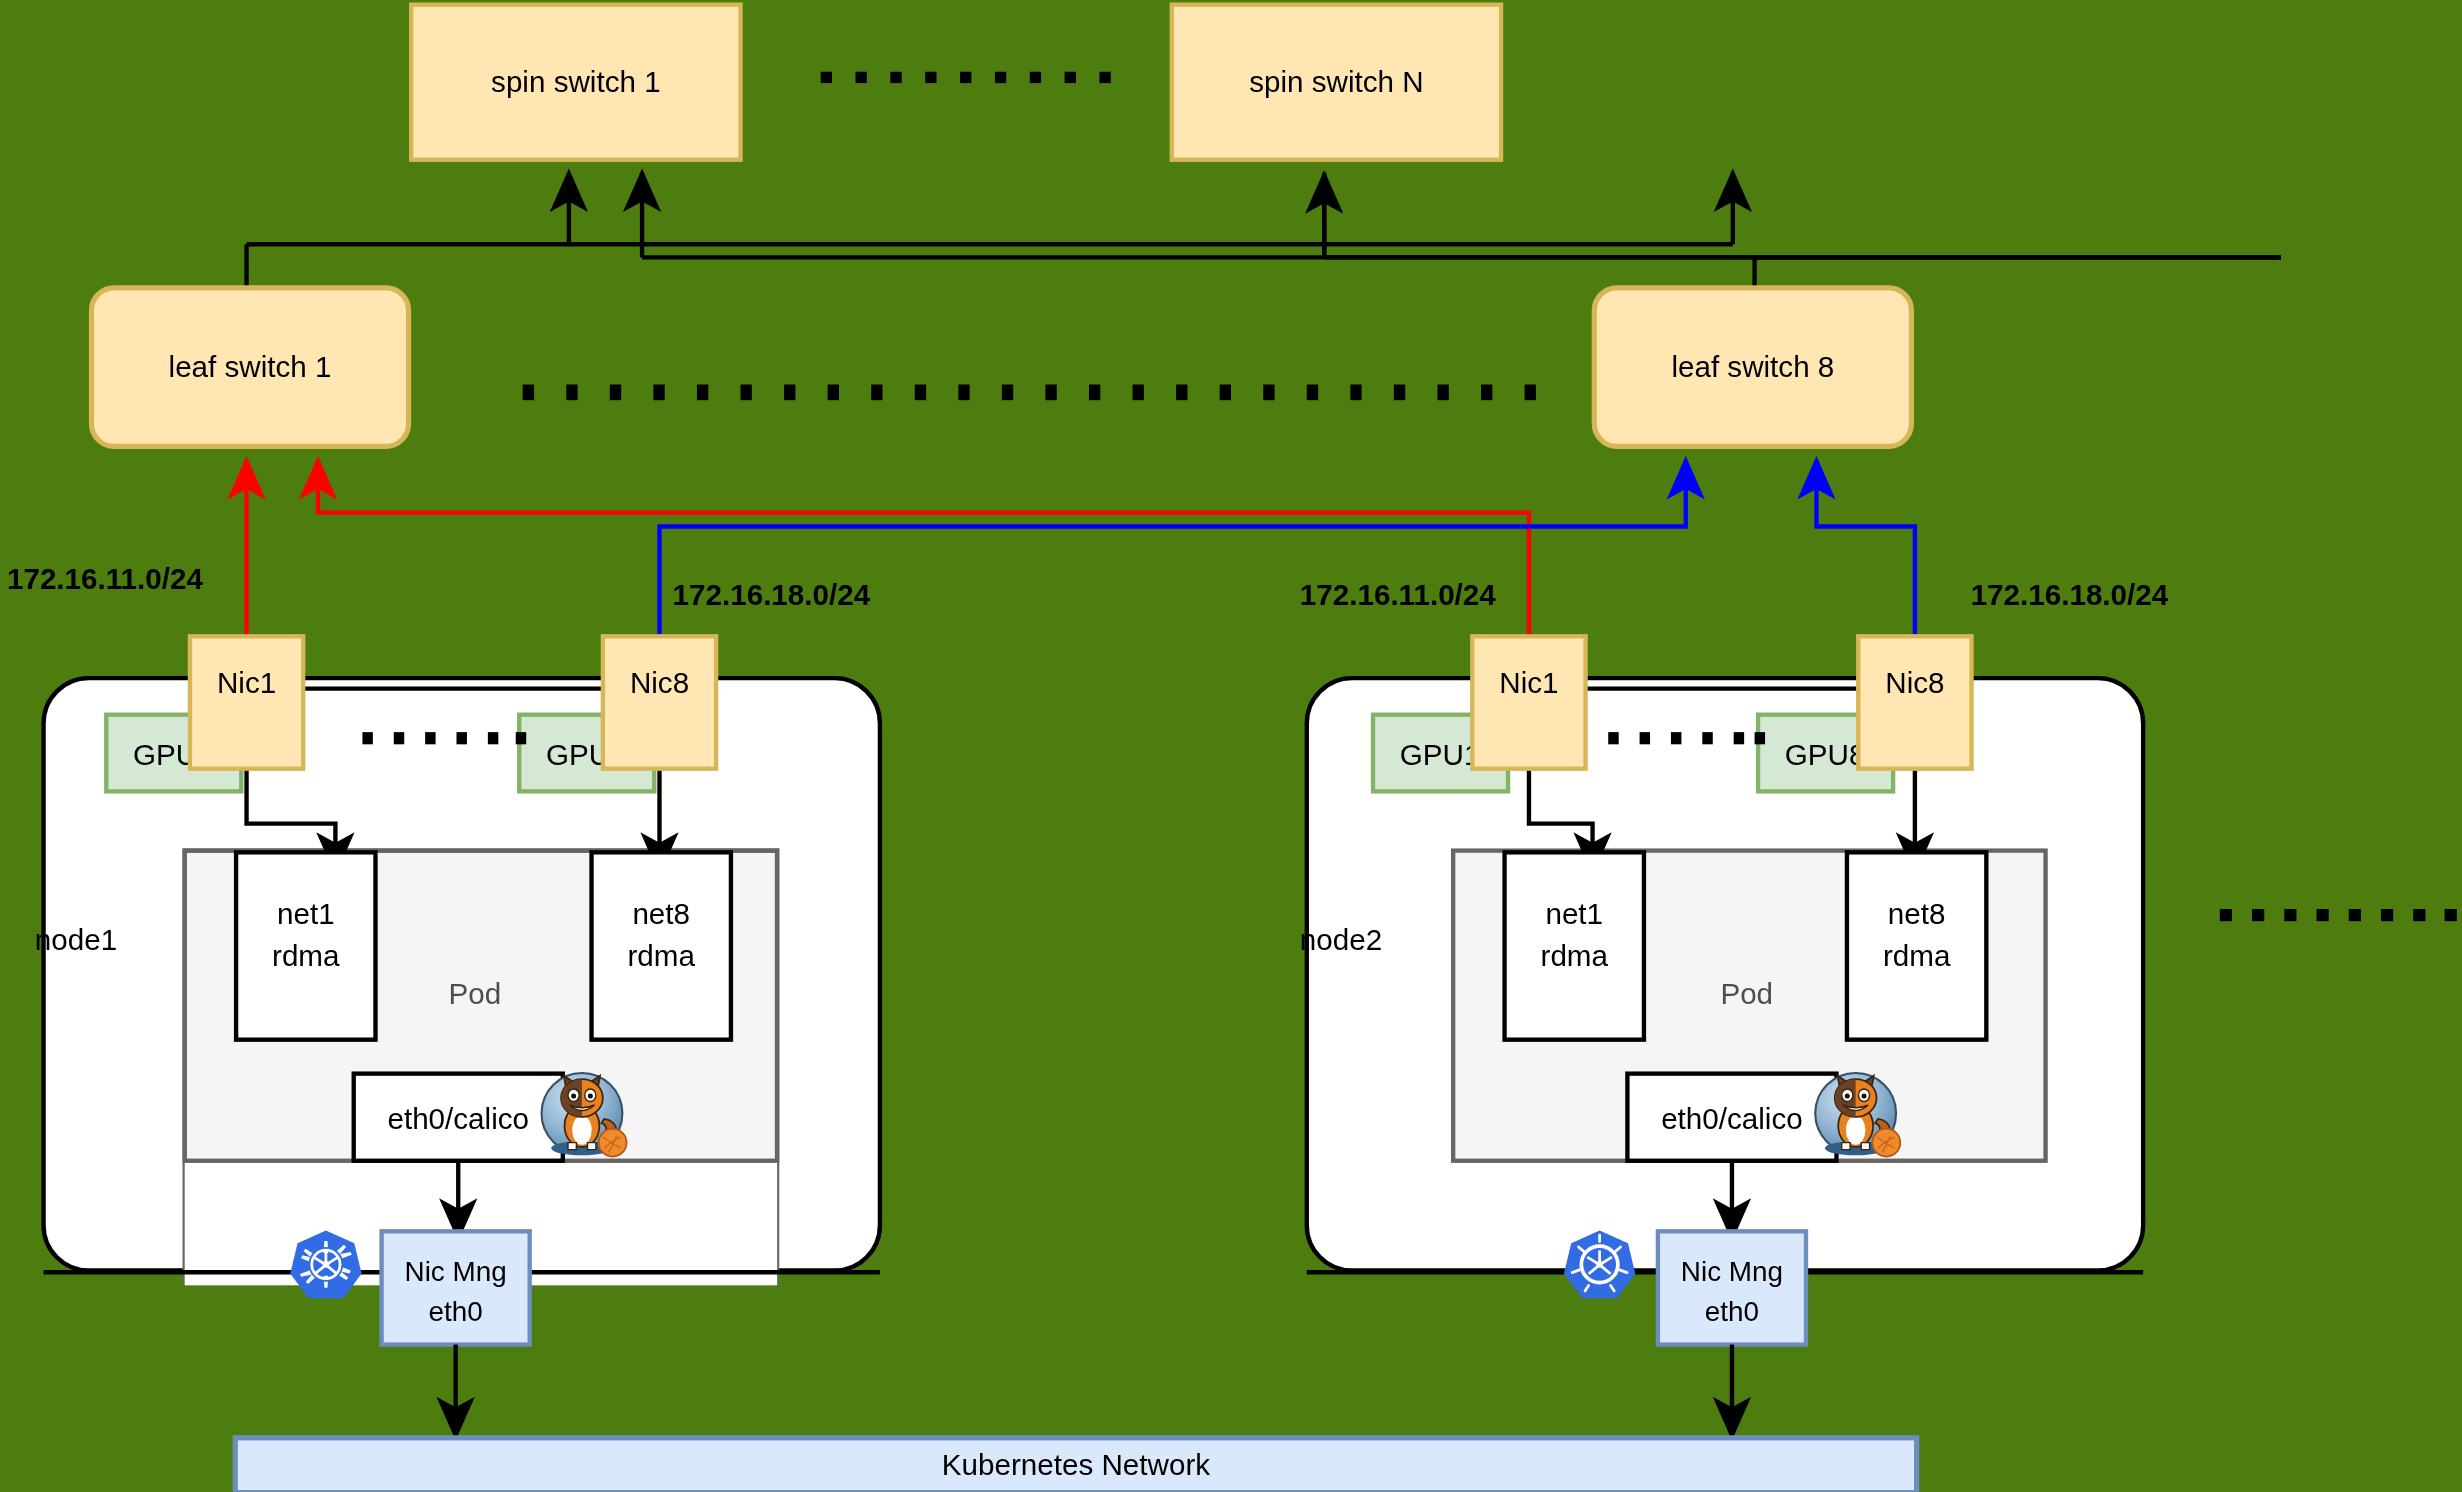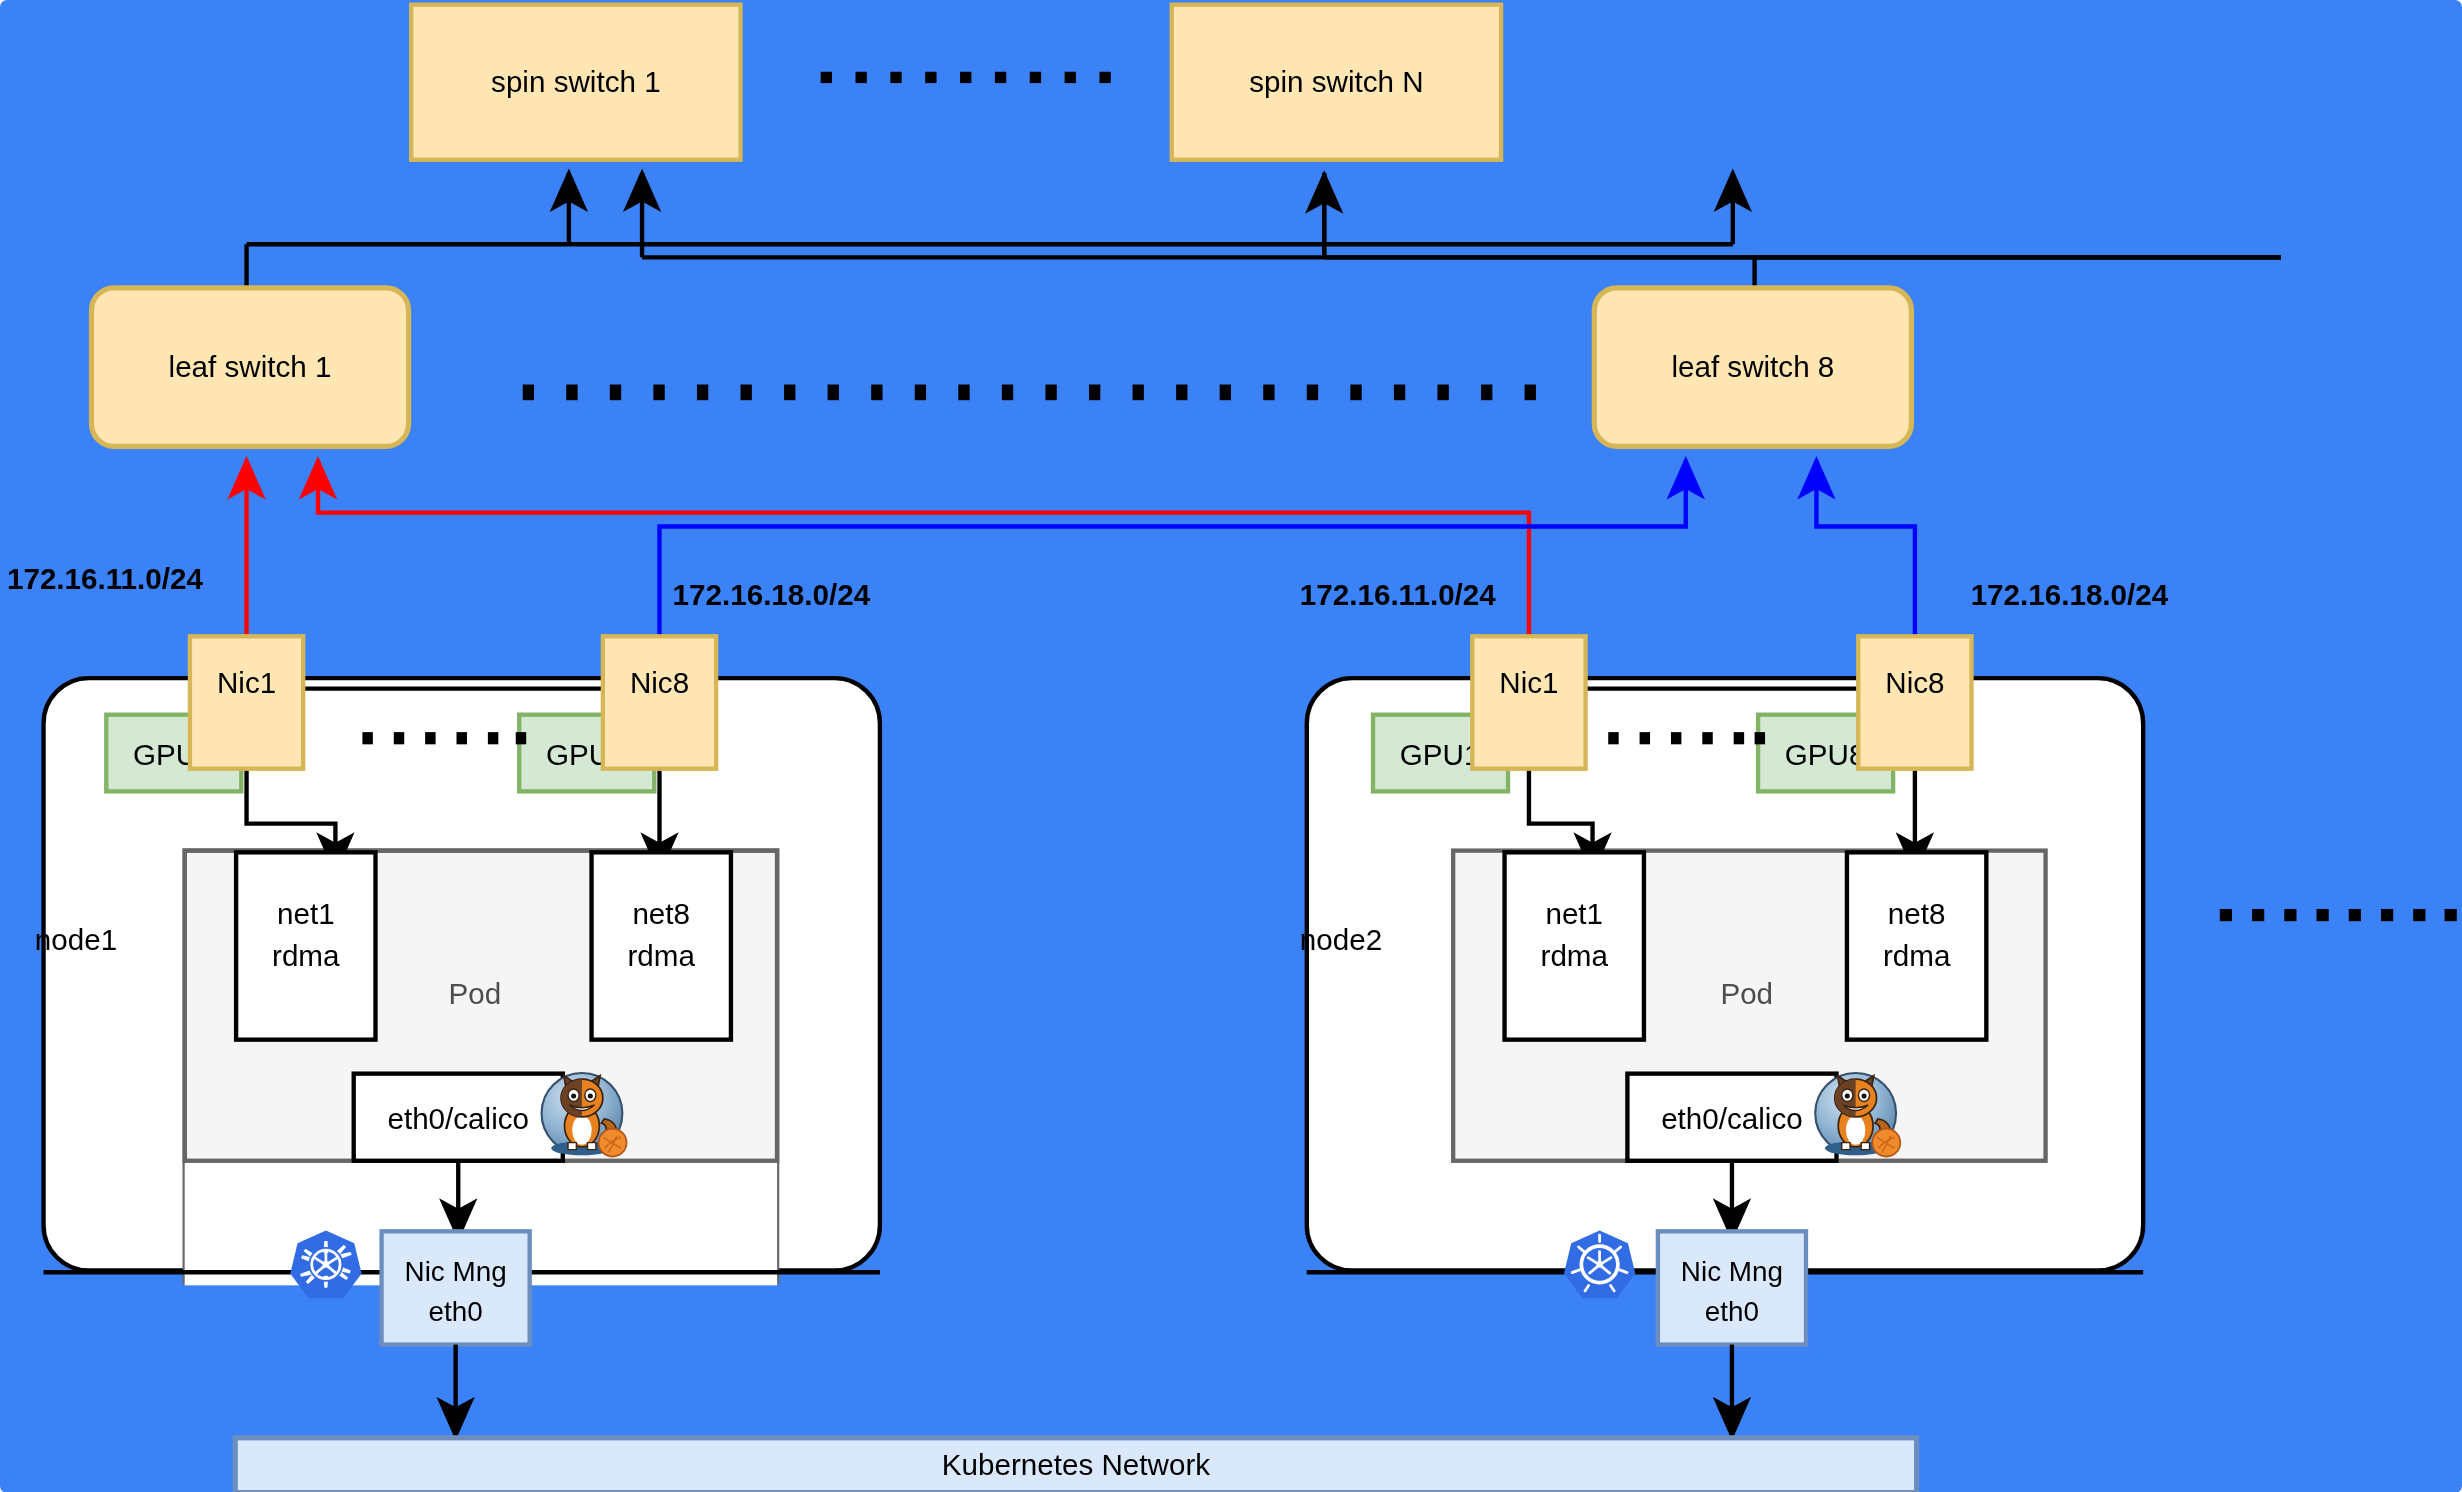--- a/index.html
+++ b/index.html
@@ -1,17 +1,17 @@
 <!DOCTYPE html>
 <html style="font-size:14px"><head>
 <meta charset="utf-8">
 <style>
   html,body{margin:0;padding:0;background:#ffffff;}
   body{font-family:"Liberation Sans",sans-serif;}
-  #stage{position:relative;width:2462px;height:1493px;background:#3b82f6;overflow:hidden;border-radius:7px;}
+  #stage{position:relative;width:2462px;height:1493px;background:#4d7c0f;overflow:hidden;}
   svg{position:absolute;top:0;left:0;width:2462px;height:1493px;}
   text{font-family:"Liberation Sans",sans-serif;fill:#000;}
   .lbl{font-size:34px;}
   .lbl-sm{font-size:32px;}
   .ip{font-size:34px;font-weight:700;}
   .nodelbl{font-size:34px;}
   .podlbl{font-size:34px;fill:#4d4d4d;}
   .knet{font-size:34px;}
 </style>
 </head>

